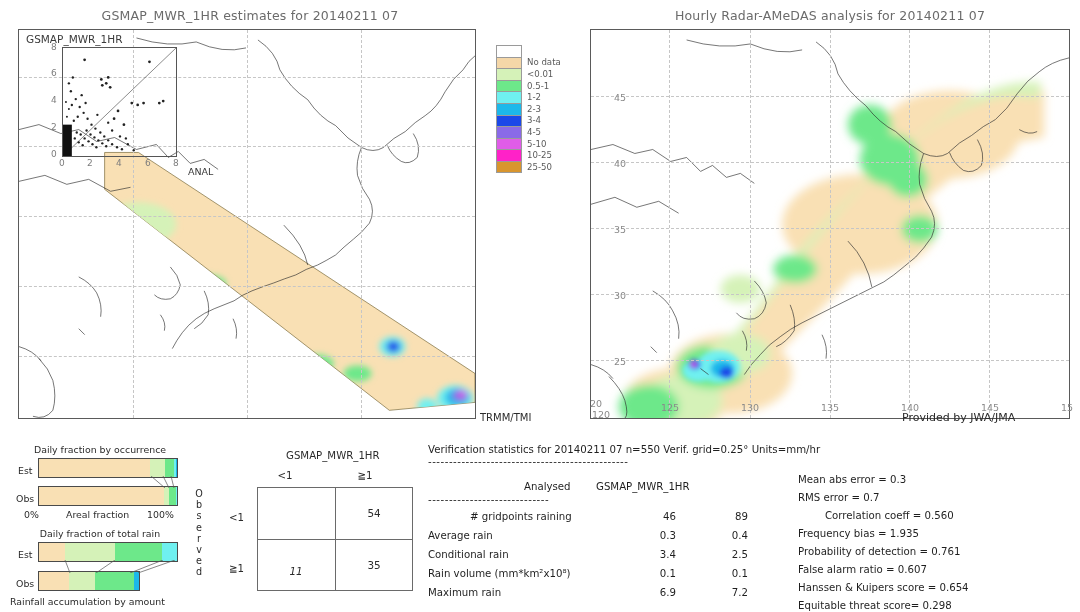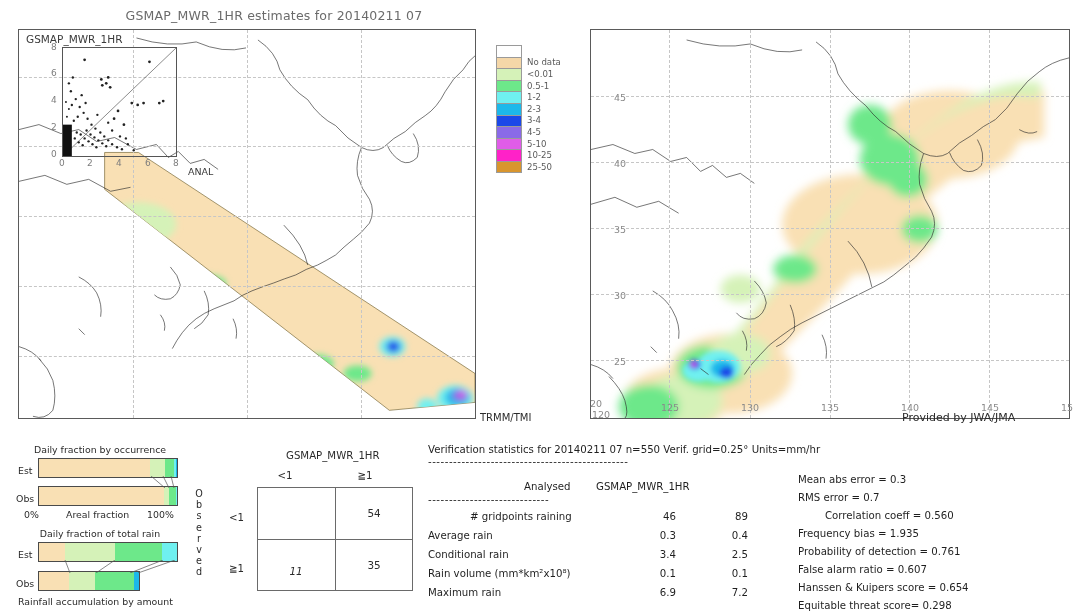--- a/index.html
+++ b/index.html
@@ -64,21 +64,21 @@
   .st { position: absolute; font-size: 10.2px; color: #1f1f1f; white-space: nowrap; }
   .st-dash { position: absolute; font-size: 10.2px; color: #1f1f1f; white-space: nowrap;
              letter-spacing: .5px; overflow: hidden; }
   .st-num { position: absolute; font-size: 10.2px; color: #1f1f1f; text-align: right; }
 </style>
 </head>
 <body>
 
 <div id="root">
 
-  <div class="ttl" style="left:0;top:8px;width:500px;margin-left:24px;">GSMAP_MWR_1HR estimates for 20140211 07</div>
+  <div class="ttl" style="left:0;top:8px;width:500px;">GSMAP_MWR_1HR estimates for 20140211 07</div>
 
   <div class="panel" style="left:18px;top:29px;width:458px;height:390px;">
 
     <svg class="fillsvg" viewBox="0 0 458 390" preserveAspectRatio="none">
       <defs>
         <clipPath id="swath">
           <polygon points="86,160 372,382 458,374 458,345 120,123 86,123"></polygon>
         </clipPath>
         <filter id="bl1">
             <feGaussianBlur stdDeviation="3"></feGaussianBlur>
@@ -279,20 +279,21 @@
       <div class="cb-row">
         <div class="cb-sw" style="background: rgb(255, 34, 200);"></div>
         <div class="cb-lb">10-25</div>
       </div>
       <div class="cb-row">
         <div class="cb-sw" style="background: rgb(216, 149, 46);"></div>
         <div class="cb-lb">25-50</div>
       </div>
     </div>
 
+  <div class="ttl" style="left:580px;top:8px;width:500px;">Hourly Radar-AMeDAS analysis for 20140211 07</div>
 
   <div class="panel" style="left:590px;top:29px;width:480px;height:390px;">
 
     <svg class="fillsvg" viewBox="0 0 480 390" preserveAspectRatio="none">
       <defs>
         <filter id="rbl">
             <feGaussianBlur stdDeviation="5"></feGaussianBlur>
           </filter>
         <filter id="rbl2">
             <feGaussianBlur stdDeviation="2.5"></feGaussianBlur>
@@ -434,21 +435,21 @@
       <div class="fb-seg" style="background: rgb(28, 184, 234); width: 5%;"></div>
     </div>
   <svg style="position:absolute;left:38px;top:560px;width:142px;height:13px;" viewBox="0 0 142 13">
     <g stroke="#555" stroke-width="0.7" fill="none">
       <path d="M27,0 L32,13"></path>
         <path d="M77,0 L58,13"></path>
         <path d="M125,0 L92,13"></path>
         <path d="M137,0 L100,13"></path>
     </g>
   </svg>
-  <div class="fb-axlb" style="left:18px;top:596px;text-align:center;">Rainfall accumulation by amount</div>
+  <div class="fb-axlb" style="left:10px;top:596px;text-align:center;">Rainfall accumulation by amount</div>
 
   <div id="ct-title" style="left:286px;top:450px;">GSMAP_MWR_1HR</div>
   <div class="ct-colhd" style="left:260px;top:470px;width:50px;">&lt;1</div>
   <div class="ct-colhd" style="left:340px;top:470px;width:50px;">≧1</div>
   <div id="obs-word" style="left:193px;top:488px;">
       <div>O</div>
       <div>b</div>
       <div>s</div>
       <div>e</div>
       <div>r</div>

